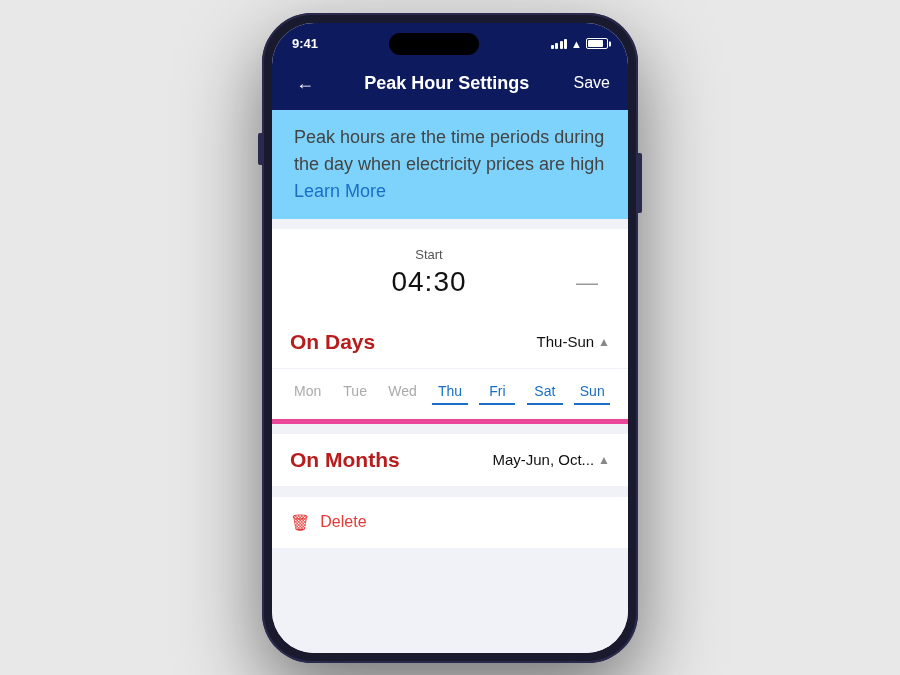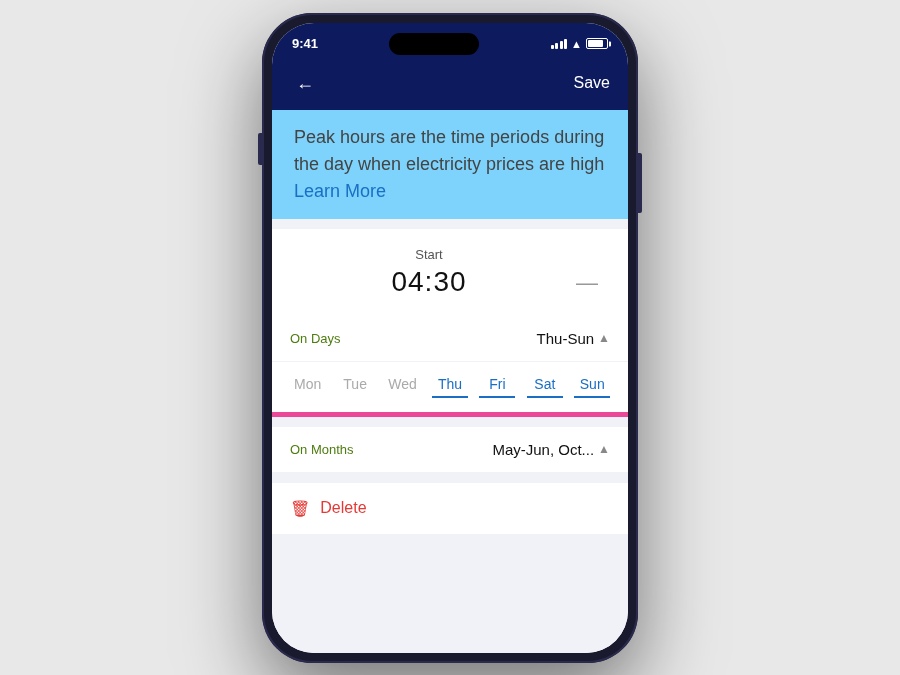--- a/index.html
+++ b/index.html
@@ -208,23 +208,23 @@
 
     .row-item {
       display: flex;
       align-items: center;
       justify-content: space-between;
       padding: 14px 18px;
       border-bottom: 1px solid #f0f2f8;
     }
 
     .row-label {
-      font-size: 13px;
-      color: #4d7c0f;
-      font-weight: 400;
+      font-size: 21px;
+      color: #b91c1c;
+      font-weight: 700;
     }
 
     .row-value {
       font-size: 15px;
       color: #111;
       display: flex;
       align-items: center;
       gap: 4px;
     }
 
@@ -353,20 +353,21 @@
         </div>
         <span class="wifi-icon">▲</span>
         <div class="battery">
           <div class="battery-fill"></div>
         </div>
       </div>
     </div>
 
     <div class="nav-bar">
       <span class="nav-back">←</span>
+      <span class="nav-title">Peak Hour Settings</span>
       <span class="nav-save">Save</span>
     </div>
 
     <div class="content">
 
       <div class="info-section">
         <span>Peak hours are the time periods during the day when electricity prices are high</span>
         <a class="learn-more" href="#">Learn More</a>
       </div>
 

